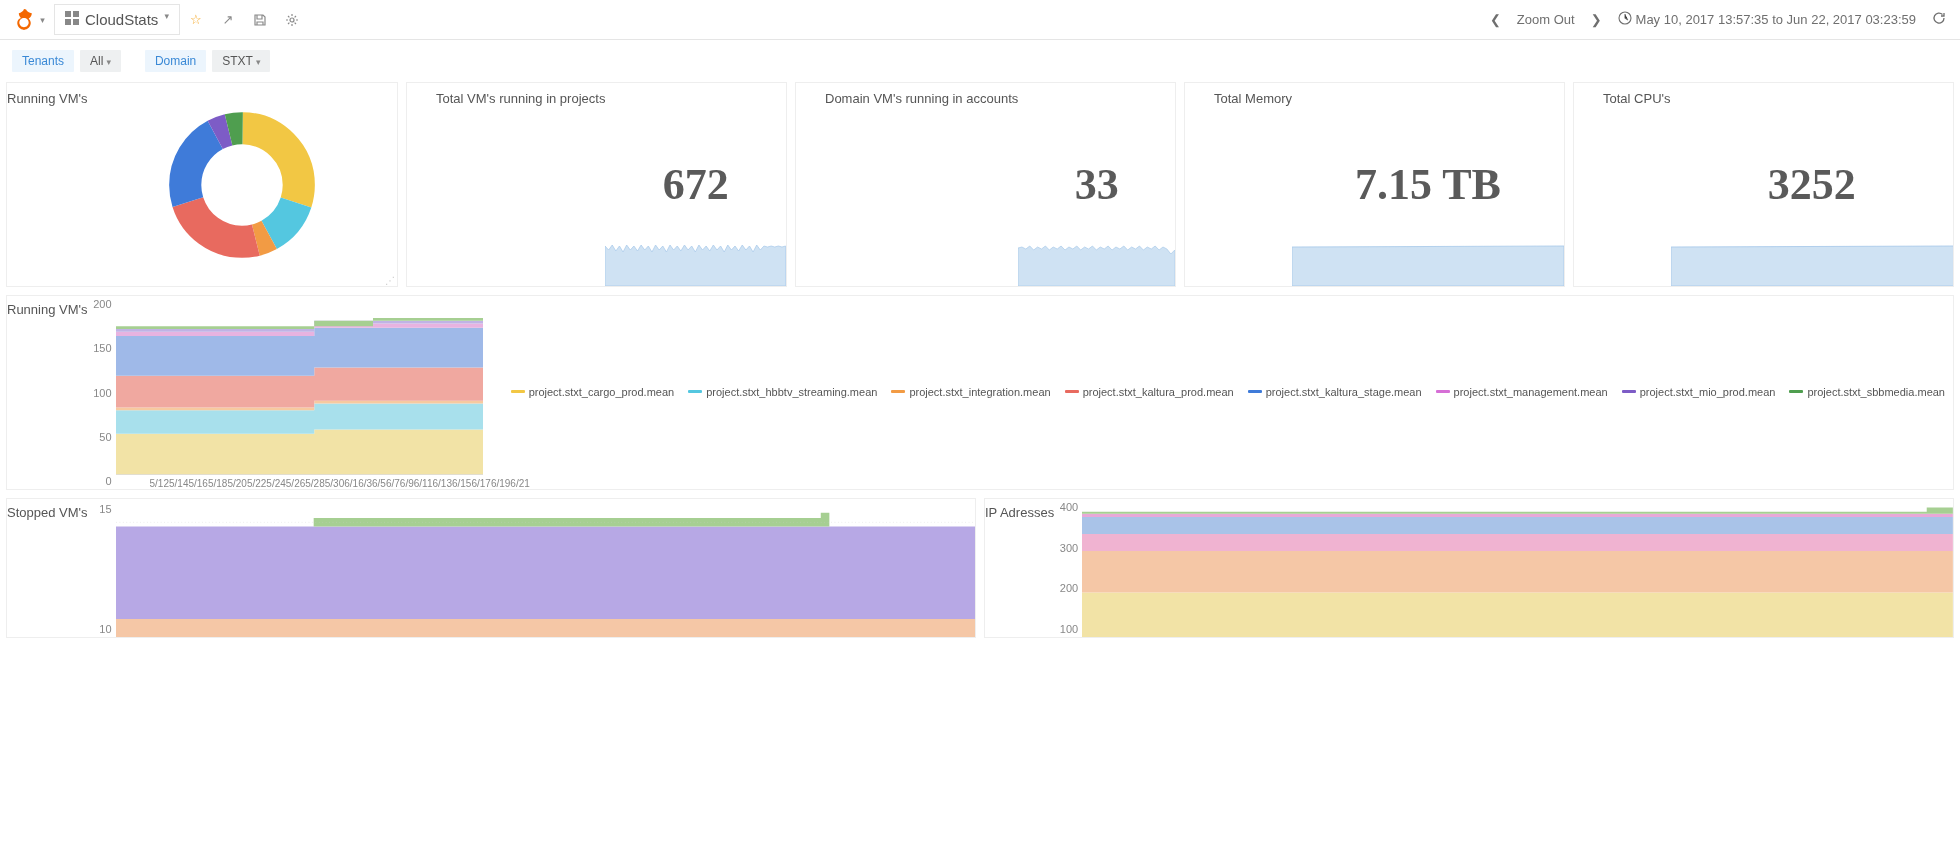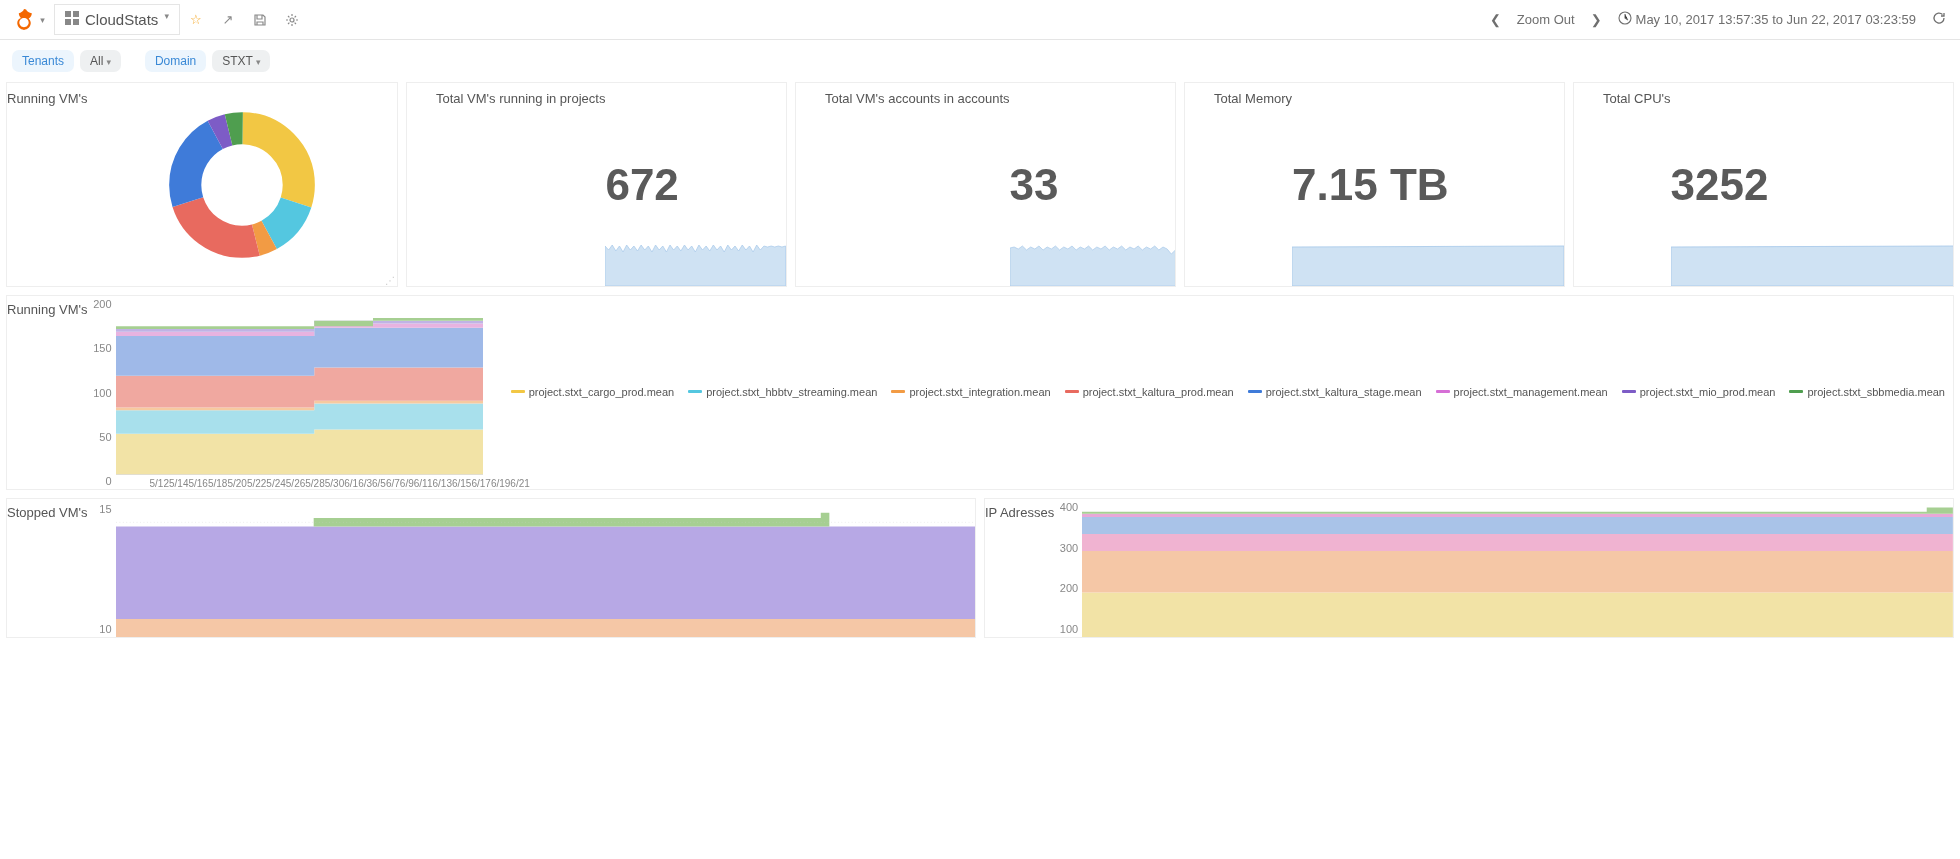--- a/index.html
+++ b/index.html
@@ -16,35 +16,35 @@
   .nav-icons { display: flex; align-items: center; }
   .nav-icon { width: 32px; height: 32px; display: flex; align-items: center; justify-content: center; color: #8a8a8a; cursor: pointer; }
   .nav-icon.star { color: #f5a623; }
   .spacer { flex: 1; }
   .time-controls { display: flex; align-items: center; gap: 4px; color: #6f6f6f; }
   .time-range { display: flex; align-items: center; gap: 4px; padding: 0 6px; cursor: pointer; }
   .time-arrow, .zoom-out, .refresh { padding: 4px 6px; cursor: pointer; color: #6f6f6f; }
   
   
   .filterbar { display: flex; align-items: center; padding: 10px 12px; gap: 6px; }
-  .pill { padding: 4px 10px; border-radius: 7px; font-size: 12px; background: #ecf5fd; color: #3a89d6; cursor: pointer; }
+  .pill { padding: 4px 10px; border-radius: 1px; font-size: 12px; background: #ecf5fd; color: #3a89d6; cursor: pointer; }
   .pill.muted { background: #eef0f1; color: #555; }
   
   
   .dash { padding: 0 6px; }
   .row { display: flex; gap: 8px; margin-bottom: 8px; }
   .panel { background: #fff; border: 1px solid #eee; display: flex; flex-direction: row; position: relative; }
   .panel-title { text-align: center; font-size: 13px; color: #555; padding: 8px 0 4px; }
   
   
   .row1 .panel { height: 205px; }
   .row1 .p-donut { flex: 0 0 392px; }
   .row1 .p-stat { flex: 1; padding-left: 29px; }
   
-  .stat-body { flex: 1; display: flex; flex-direction: column; justify-content: center; position: relative; }
+  .stat-body { flex: 1; display: flex; flex-direction: column; align-items: center; justify-content: center; position: relative; font-family: Liberation Serif, serif; }
   .stat-value { font-size: 44px; font-weight: 700; color: #5a5a5a; }
   .spark { position: absolute; left: 0; right: 0; bottom: 0; height: 50px; }
   .spark svg { width: 100%; height: 50px; display: block; }
   .resize-handle { position: absolute; right: 2px; bottom: 2px; color: #ccc; font-size: 10px; line-height: 6px; pointer-events: none; }
   
   
   .donut-wrap { flex: 1; display: flex; align-items: center; justify-content: center; }
   .donut-wrap svg { width: 150px; height: 150px; }
   
   
@@ -157,21 +157,21 @@
         <div class="stat-value">672</div>
         <div class="spark">
           <svg viewBox="0 0 400 50" preserveAspectRatio="none">
               <path fill="#cfe2f3" stroke="#a8c9ea" stroke-width="1" d="M0 10 L8 14 L16 9 L24 15 L32 10 L40 16 L48 9 L56 14 L64 10 L72 15 L80 9 L88 14 L96 10 L104 16 L112 9 L120 14 L128 10 L136 16 L144 9 L152 14 L160 10 L168 15 L176 9 L184 14 L192 10 L200 16 L208 9 L216 14 L224 10 L232 15 L240 9 L248 14 L256 10 L264 16 L272 9 L280 14 L288 10 L296 15 L304 9 L312 14 L320 10 L328 16 L336 9 L344 14 L352 10 L360 11 L368 10 L376 11 L384 10 L392 11 L400 10 L400 50 L0 50 Z"></path>
             </svg>
         </div>
       </div>
     </div>
 
     <div class="panel p-stat">
-      <div class="panel-title">Total VM's accounts in accounts</div>
+      <div class="panel-title">Domain VM's running in accounts</div>
       <div class="stat-body">
         <div class="stat-value">33</div>
         <div class="spark">
           <svg viewBox="0 0 400 50" preserveAspectRatio="none">
               <path fill="#cfe2f3" stroke="#a8c9ea" stroke-width="1" d="M0 12 L10 11 L20 13 L30 10 L40 14 L50 11 L60 13 L70 10 L80 14 L90 11 L100 13 L110 10 L120 14 L130 11 L140 13 L150 10 L160 14 L170 11 L180 13 L190 10 L200 14 L210 11 L220 13 L230 10 L240 14 L250 11 L260 13 L270 10 L280 14 L290 11 L300 13 L310 10 L320 14 L330 11 L340 13 L350 10 L360 14 L370 11 L380 13 L390 18 L400 14 L400 50 L0 50 Z"></path>
             </svg>
         </div>
       </div>
     </div>
 

